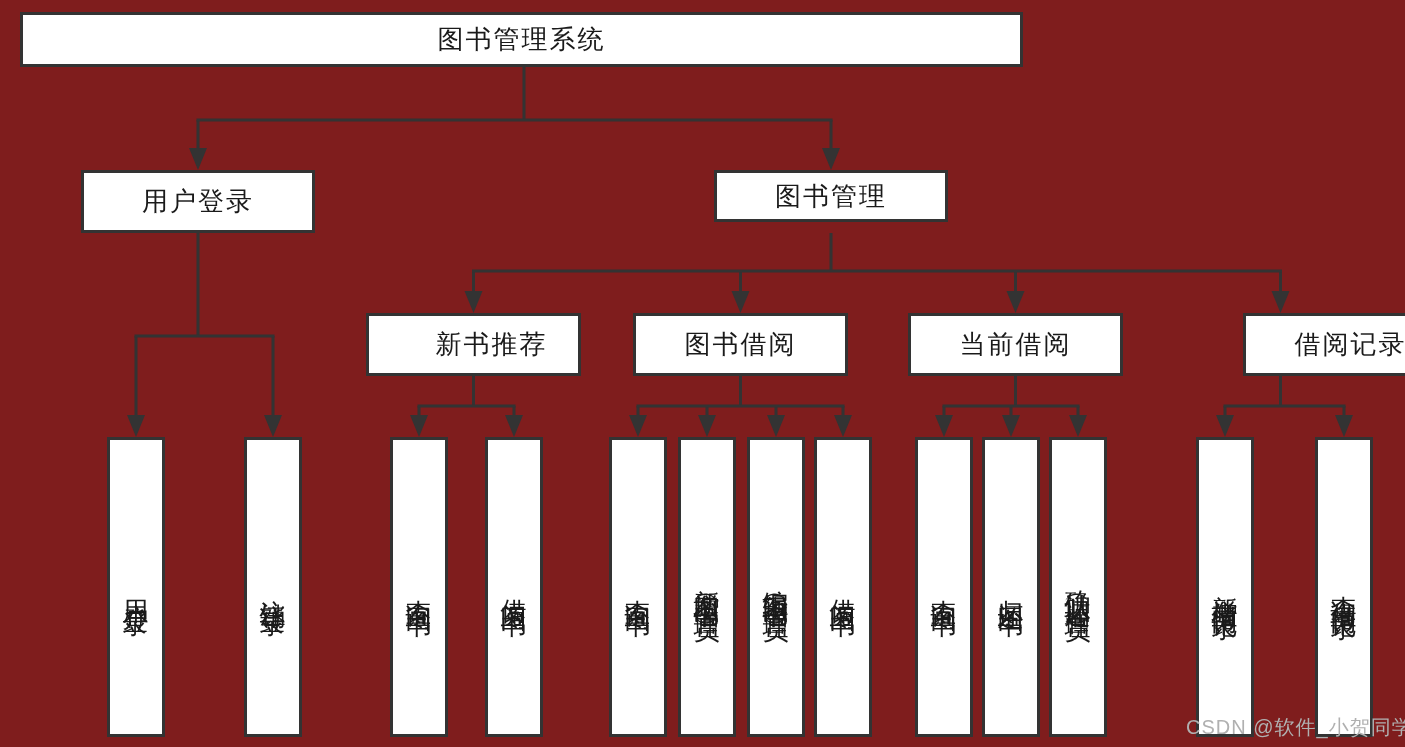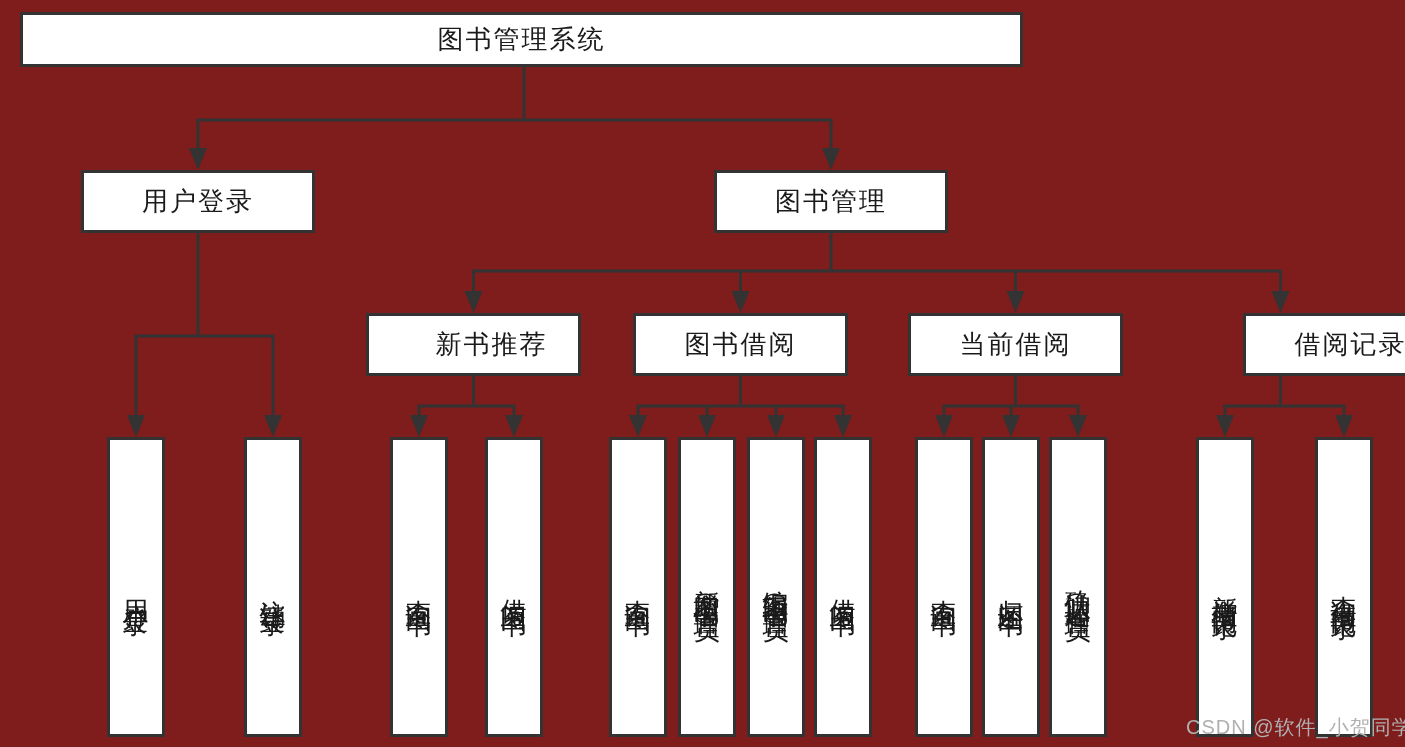--- a/index.html
+++ b/index.html
@@ -124,21 +124,21 @@
       <line x1="472" y1="271" x2="1282" y2="271" stroke="#333333" stroke-width="3"></line>
       <line x1="417.5" y1="406" x2="515.5" y2="406" stroke="#333333" stroke-width="3"></line>
       <line x1="636.5" y1="406" x2="844.5" y2="406" stroke="#333333" stroke-width="3"></line>
       <line x1="942.5" y1="406" x2="1079.5" y2="406" stroke="#333333" stroke-width="3"></line>
       <line x1="1223.5" y1="406" x2="1345.5" y2="406" stroke="#333333" stroke-width="3"></line>
     </svg>
 
   <div class="hbox" style="left:20px; top:12px; width:1003px; height:55px;">图书管理系统</div>
 
   <div class="hbox" style="left:81px; top:170px; width:234px; height:63px;">用户登录</div>
-  <div class="hbox" style="left:714px; top:170px; width:234px; height:63px;">图书管理</div>
+  <div class="hbox" style="left:714px; top:170px; width:234px; height:52px;">图书管理</div>
 
   <div class="hbox" style="left:366px; top:313px; width:215px; height:63px;padding-left:36px;">新书推荐</div>
   <div class="hbox" style="left:633px; top:313px; width:215px; height:63px;text-align:right;">图书借阅</div>
   <div class="hbox" style="left:908px; top:313px; width:215px; height:63px;font-family:Liberation Mono, monospace;">当前借阅</div>
   <div class="hbox" style="left:1243px; top:313px; width:215px; height:63px;">借阅记录</div>
 
   <div class="vbox" style="left:107px;">
     <span class="vtext">用户登录</span>
   </div>
   <div class="vbox" style="left:244px;">

